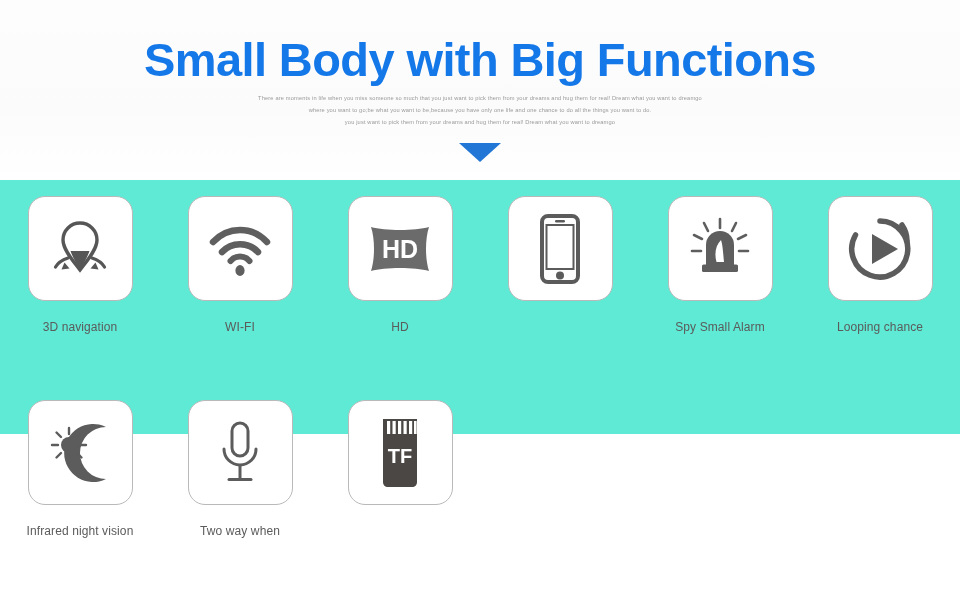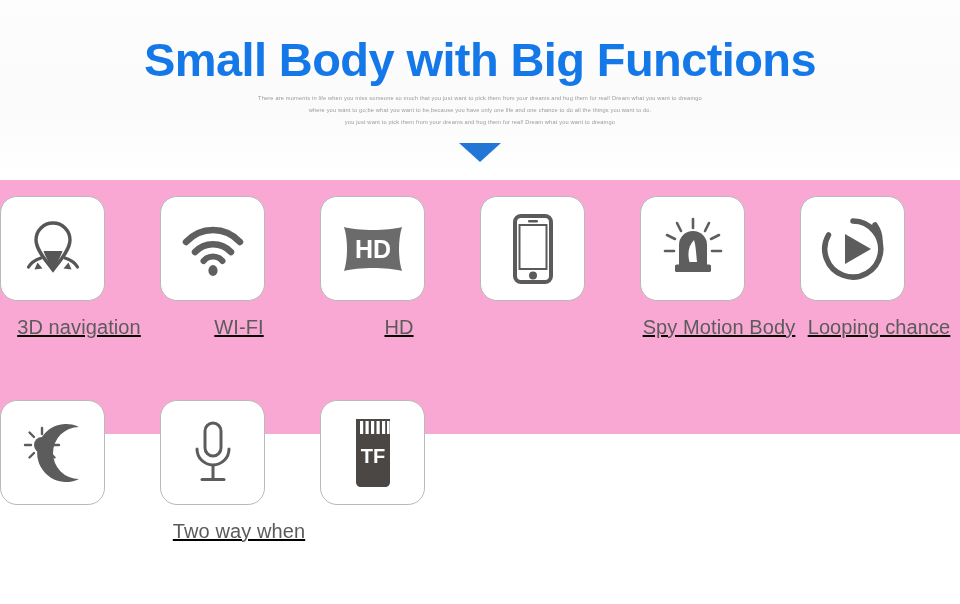--- a/index.html
+++ b/index.html
@@ -2,21 +2,21 @@
 <html><head>
 <meta charset="utf-8">
 <style>
   * { box-sizing: border-box; margin: 0; padding: 0; }
   html, body {
     width: 960px; height: 604px;
     background: #ffffff;
     font-family: "Liberation Sans", sans-serif;
     overflow: hidden;
   }
-  .page { position: relative; width: 960px; height: 434px; background: #f9a8d4; }
+  .page { position: relative; width: 960px; height: 434px; background: #5eead4; }
 
   
   .header {
     position: absolute; left: 0; top: 0; width: 960px; height: 180px;
     background: linear-gradient(180deg, #fdfdfd 0%, #fbfbfc 60%, #ffffff 100%);
   }
   .title {
     position: absolute; left: 0; top: 32px; width: 960px;
     text-align: center;
     font-size: 47px;
@@ -46,35 +46,35 @@
 
   
   .grid {
     position: absolute; left: 0; top: 196px;
     width: 960px;
     display: grid;
     grid-template-columns: repeat(6, 160px);
     grid-auto-rows: 204px;
   }
   .cell {
-    display: flex; flex-direction: column;  text-decoration: underline;
+    display: flex; flex-direction: column; align-items: center;
   }
   .tile {
     width: 105px; height: 105px;
     border: 1.4px solid #b9b9b9;
     border-radius: 17px;
     background: #fff;
     display: flex; align-items: center; justify-content: center;
   }
   .label {
     margin-top: 14px;
     width: 158px;
     text-align: center;
     color: #5b5b5b;
-    font-size: 20px;
+    font-size: 12px;
     line-height: 25px;
     letter-spacing: 0.1px;
   }
   svg { display: block; }
 </style>
 </head>
 <body>
 
 <div class="page">
 
@@ -150,21 +150,21 @@
             <line x1="37" y1="6" x2="37" y2="15"></line>
             <line x1="21" y1="10" x2="25" y2="18"></line>
             <line x1="53" y1="10" x2="49" y2="18"></line>
             <line x1="11" y1="22" x2="19" y2="26"></line>
             <line x1="63" y1="22" x2="55" y2="26"></line>
             <line x1="9" y1="38" x2="18" y2="38"></line>
             <line x1="65" y1="38" x2="56" y2="38"></line>
           </g>
         </svg>
       </div>
-      <div class="label">Spy Motion Body</div>
+      <div class="label">Spy Small Alarm</div>
     </div>
 
     <div class="cell">
       <div class="tile">
         <svg width="68" height="68" viewBox="0 0 68 68">
           <path d="M34 6 A28 28 0 1 1 9.5 20" fill="none" stroke="#5c5c5c" stroke-width="5.5" stroke-linecap="round"></path>
           <path d="M56 10 A28 28 0 0 1 61 26" fill="none" stroke="#5c5c5c" stroke-width="5.5" stroke-linecap="round"></path>
           <path d="M26 19 L52 34 L26 49 Z" fill="#5c5c5c"></path>
         </svg>
       </div>
@@ -181,20 +181,21 @@
             <line x1="25" y1="37" x2="25" y2="43"></line>
             <line x1="8" y1="26" x2="14" y2="26"></line>
             <line x1="36" y1="26" x2="42" y2="26"></line>
             <line x1="12.5" y1="13.5" x2="17" y2="18"></line>
             <line x1="33" y1="34" x2="37.5" y2="38.5"></line>
             <line x1="12.5" y1="38.5" x2="17" y2="34"></line>
             <line x1="33" y1="18" x2="37.5" y2="13.5"></line>
           </g>
         </svg>
       </div>
+      <div class="label">Infrared night vision</div>
     </div>
 
     <div class="cell">
       <div class="tile">
         <svg width="48" height="70" viewBox="0 0 48 70">
           <rect x="16" y="5" width="16" height="33" rx="8" fill="none" stroke="#5c5c5c" stroke-width="3"></rect>
           <path d="M8 31 A16 16 0 0 0 40 31" fill="none" stroke="#5c5c5c" stroke-width="3" stroke-linecap="round"></path>
           <line x1="24" y1="47" x2="24" y2="60" stroke="#5c5c5c" stroke-width="3"></line>
           <line x1="13" y1="61.5" x2="35" y2="61.5" stroke="#5c5c5c" stroke-width="3" stroke-linecap="round"></line>
         </svg>

